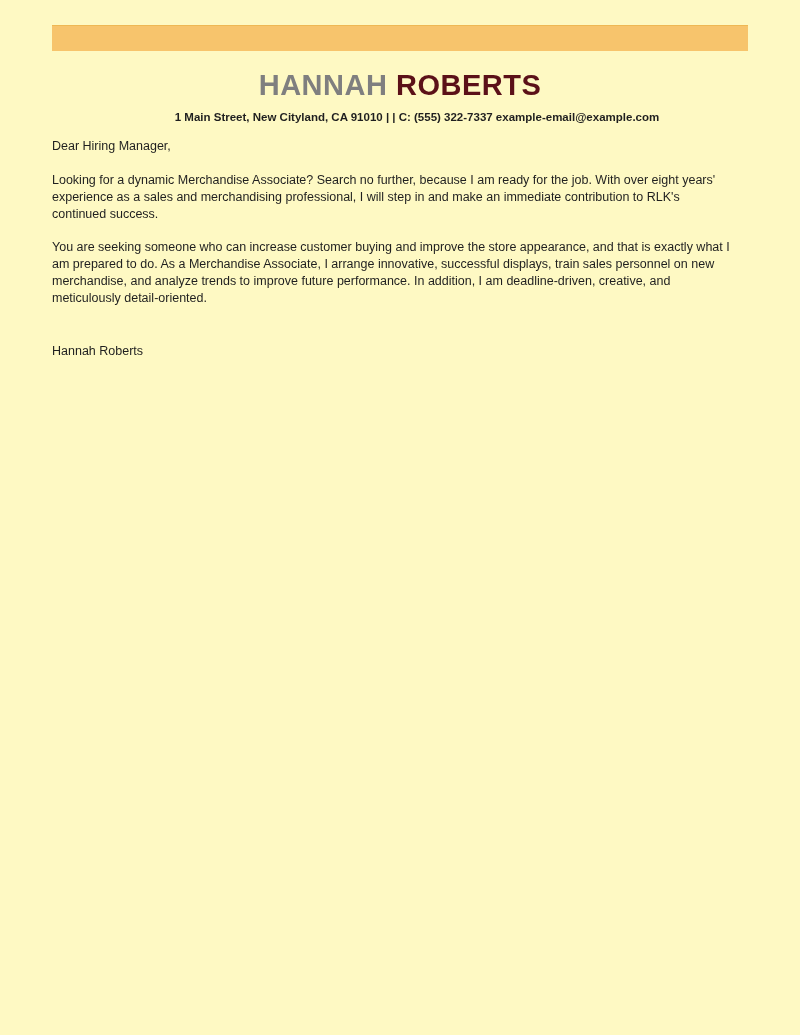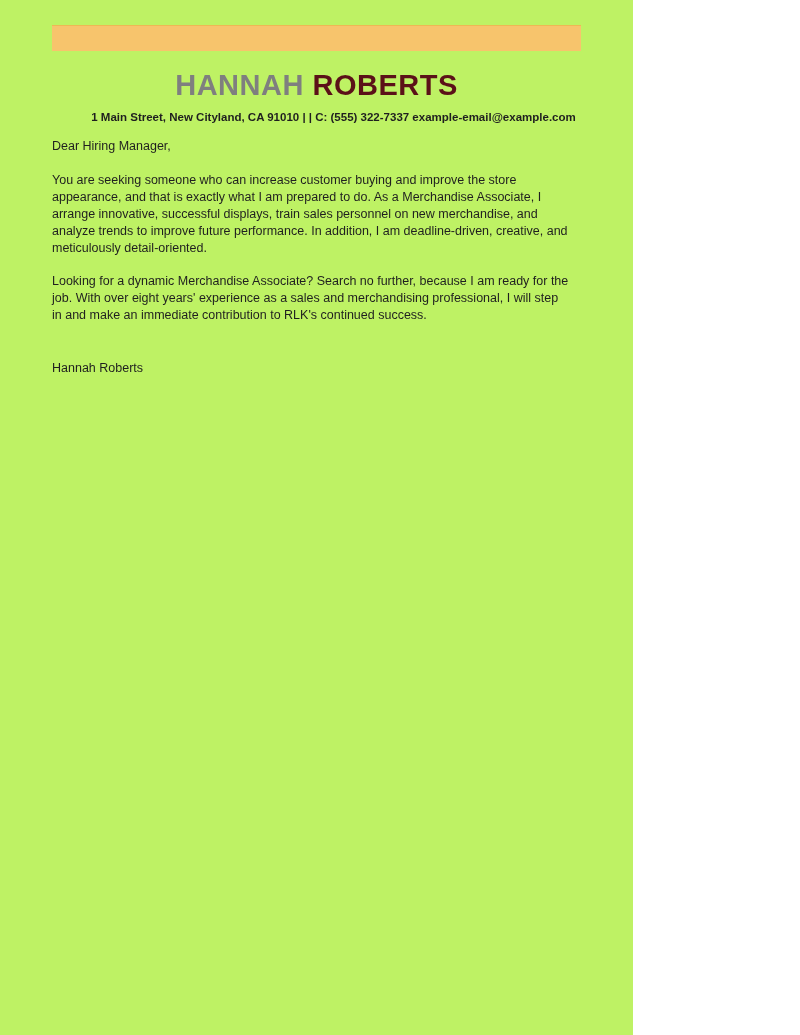--- a/index.html
+++ b/index.html
@@ -2,23 +2,23 @@
 <html><head>
 <meta charset="utf-8">
 <style>
   html, body {
     margin: 0;
     padding: 0;
     background: #ffffff;
   }
   .page {
     position: relative;
-    width: 633px;
+    width: 800px;
     height: 1035px;
-    background: #bef264;
+    background: #fef9c3;
     font-family: "Liberation Sans", sans-serif;
     color: #1f1f1f;
     box-sizing: border-box;
   }
   .banner {
     position: absolute;
     top: 25px;
     left: 52px;
     right: 52px;
     height: 25px;
@@ -75,22 +75,22 @@
   <h1 class="name-heading">
     <span class="name-first">HANNAH</span>
     <span class="name-last">ROBERTS</span>
   </h1>
 
   <p class="contact-line">1 Main Street, New Cityland, CA 91010 | | C: (555) 322-7337 example-email@example.com</p>
 
   <div class="letter-body">
     <p>Dear Hiring Manager,</p>
 
+    <p>Looking for a dynamic Merchandise Associate? Search no further, because I am ready for the job. With over eight years' experience as a sales and merchandising professional, I will step in and make an immediate contribution to RLK's continued success.</p>
+
     <p>You are seeking someone who can increase customer buying and improve the store appearance, and that is exactly what I am prepared to do. As a Merchandise Associate, I arrange innovative, successful displays, train sales personnel on new merchandise, and analyze trends to improve future performance. In addition, I am deadline-driven, creative, and meticulously detail-oriented.</p>
-
-    <p>Looking for a dynamic Merchandise Associate? Search no further, because I am ready for the job. With over eight years' experience as a sales and merchandising professional, I will step in and make an immediate contribution to RLK's continued success.</p>
 
 
 
     <p class="signature">Hannah Roberts</p>
   </div>
 
 </div>
 
 </body></html>

